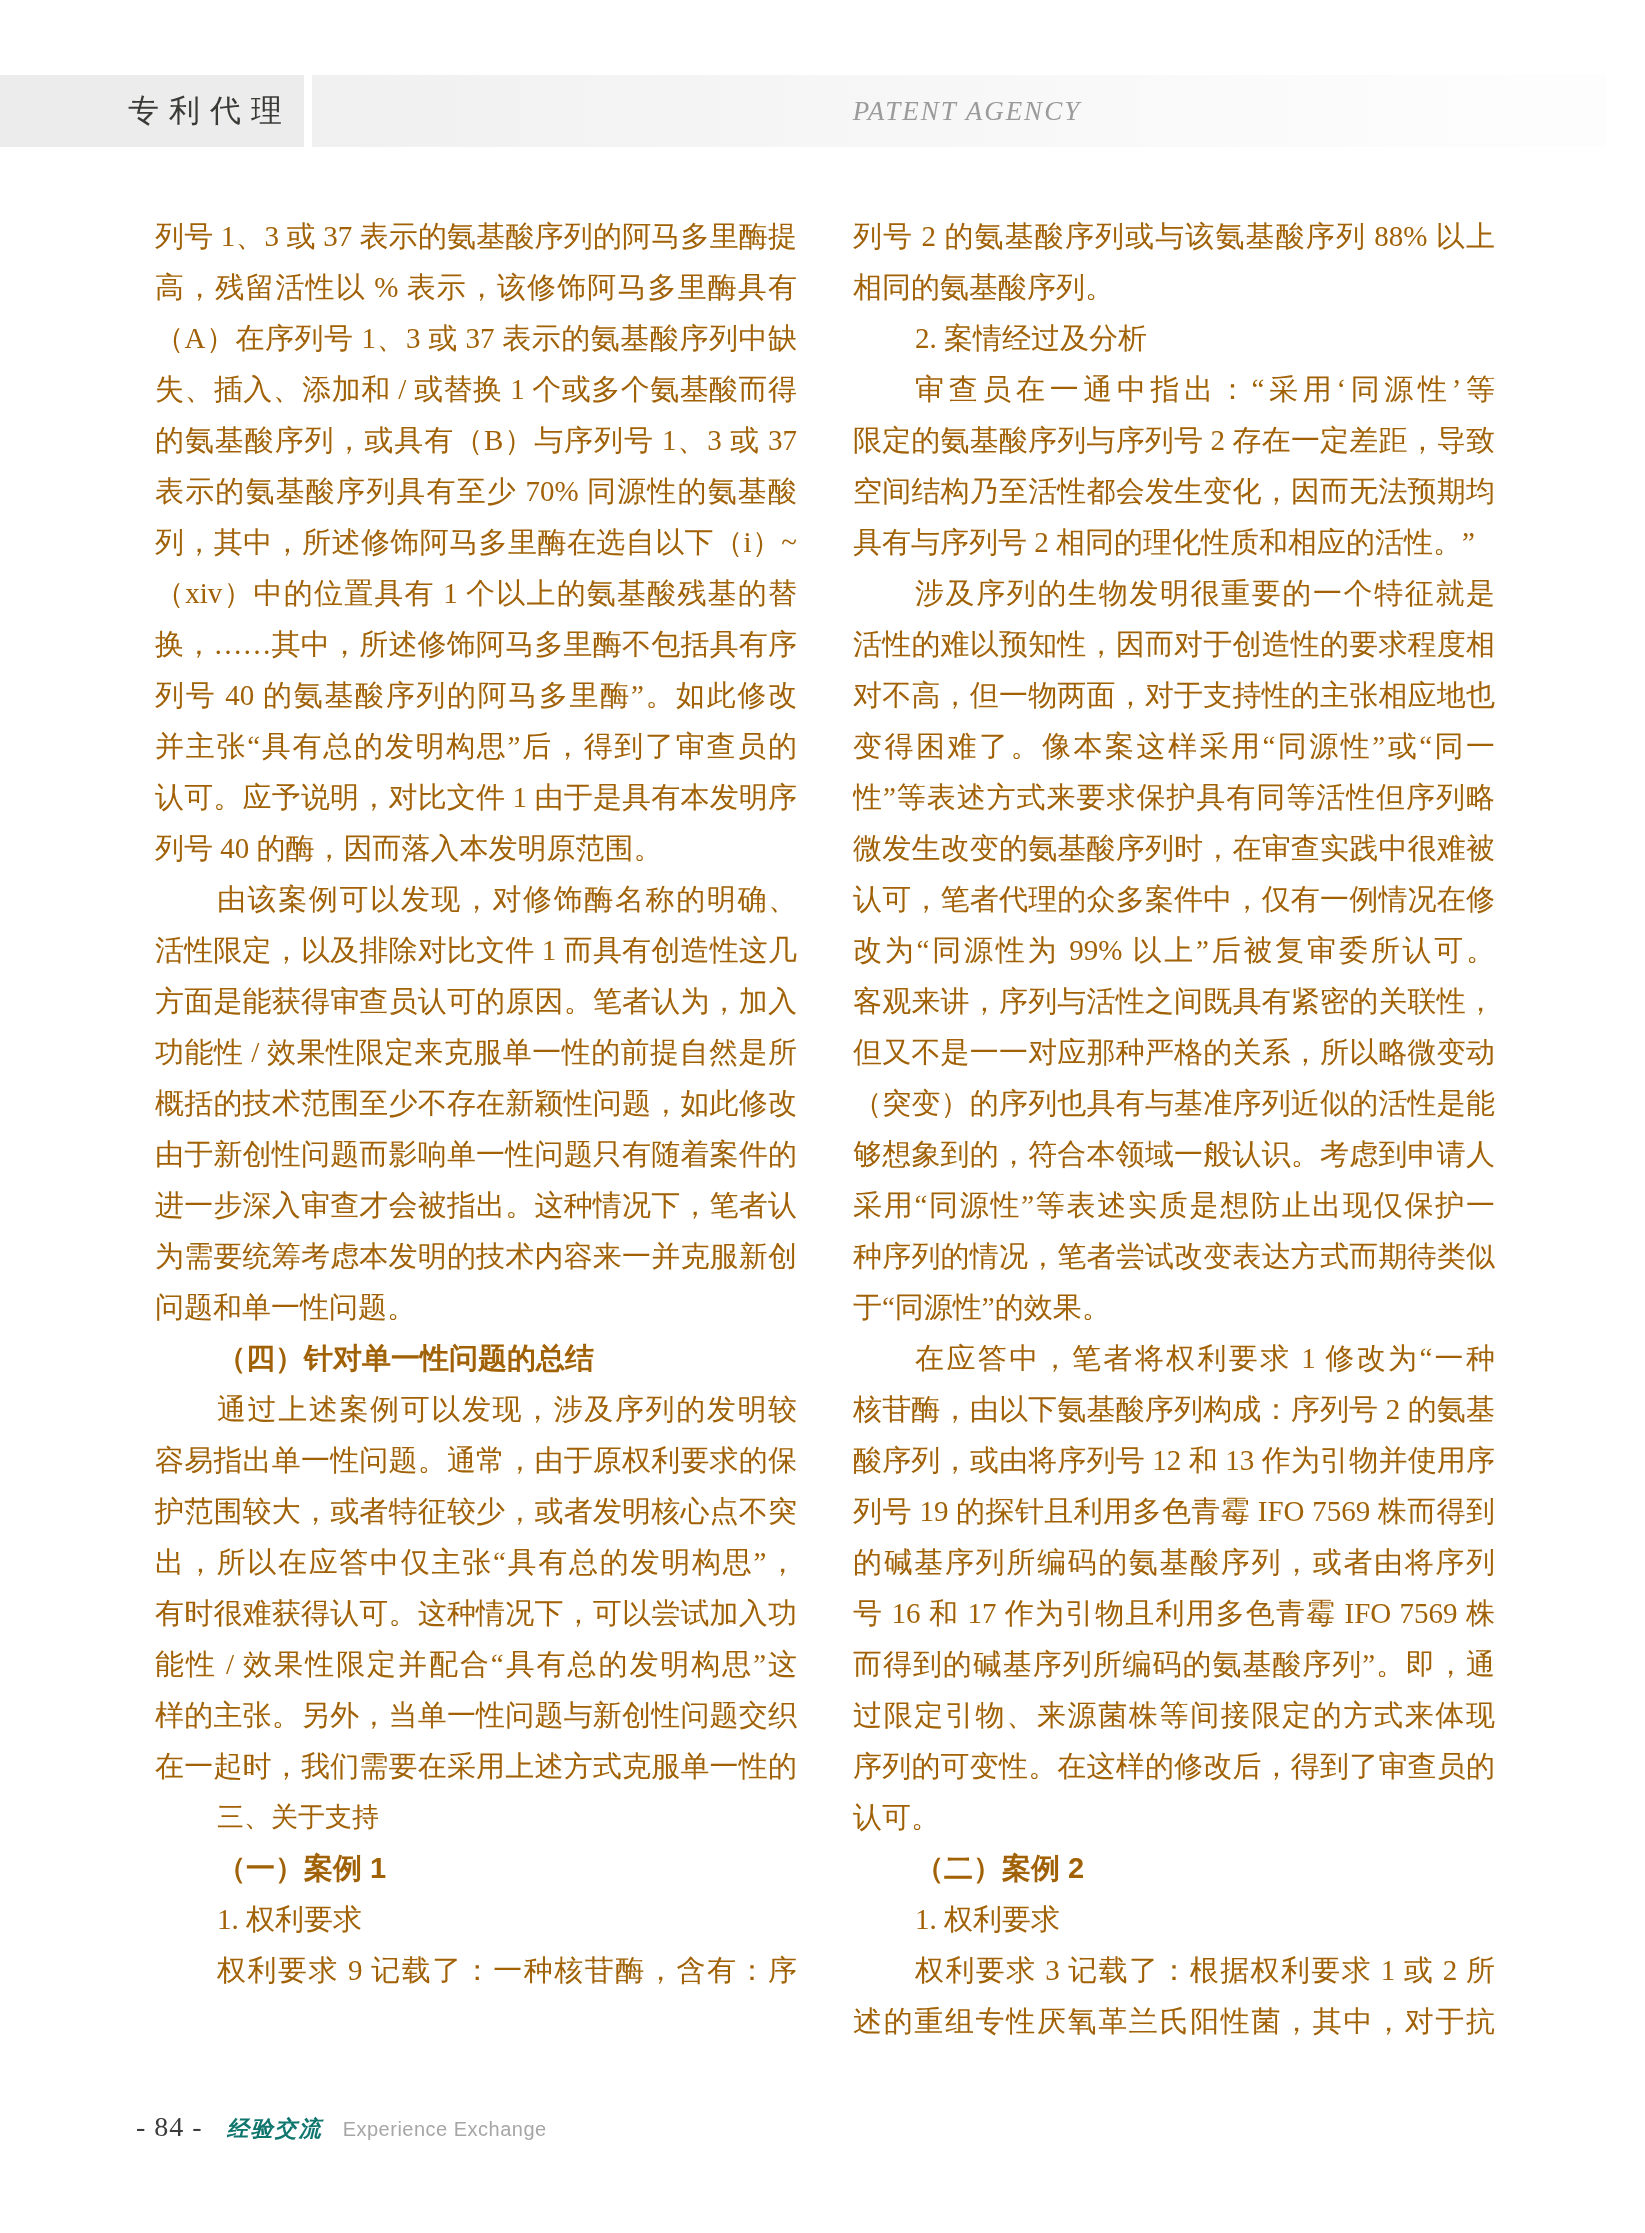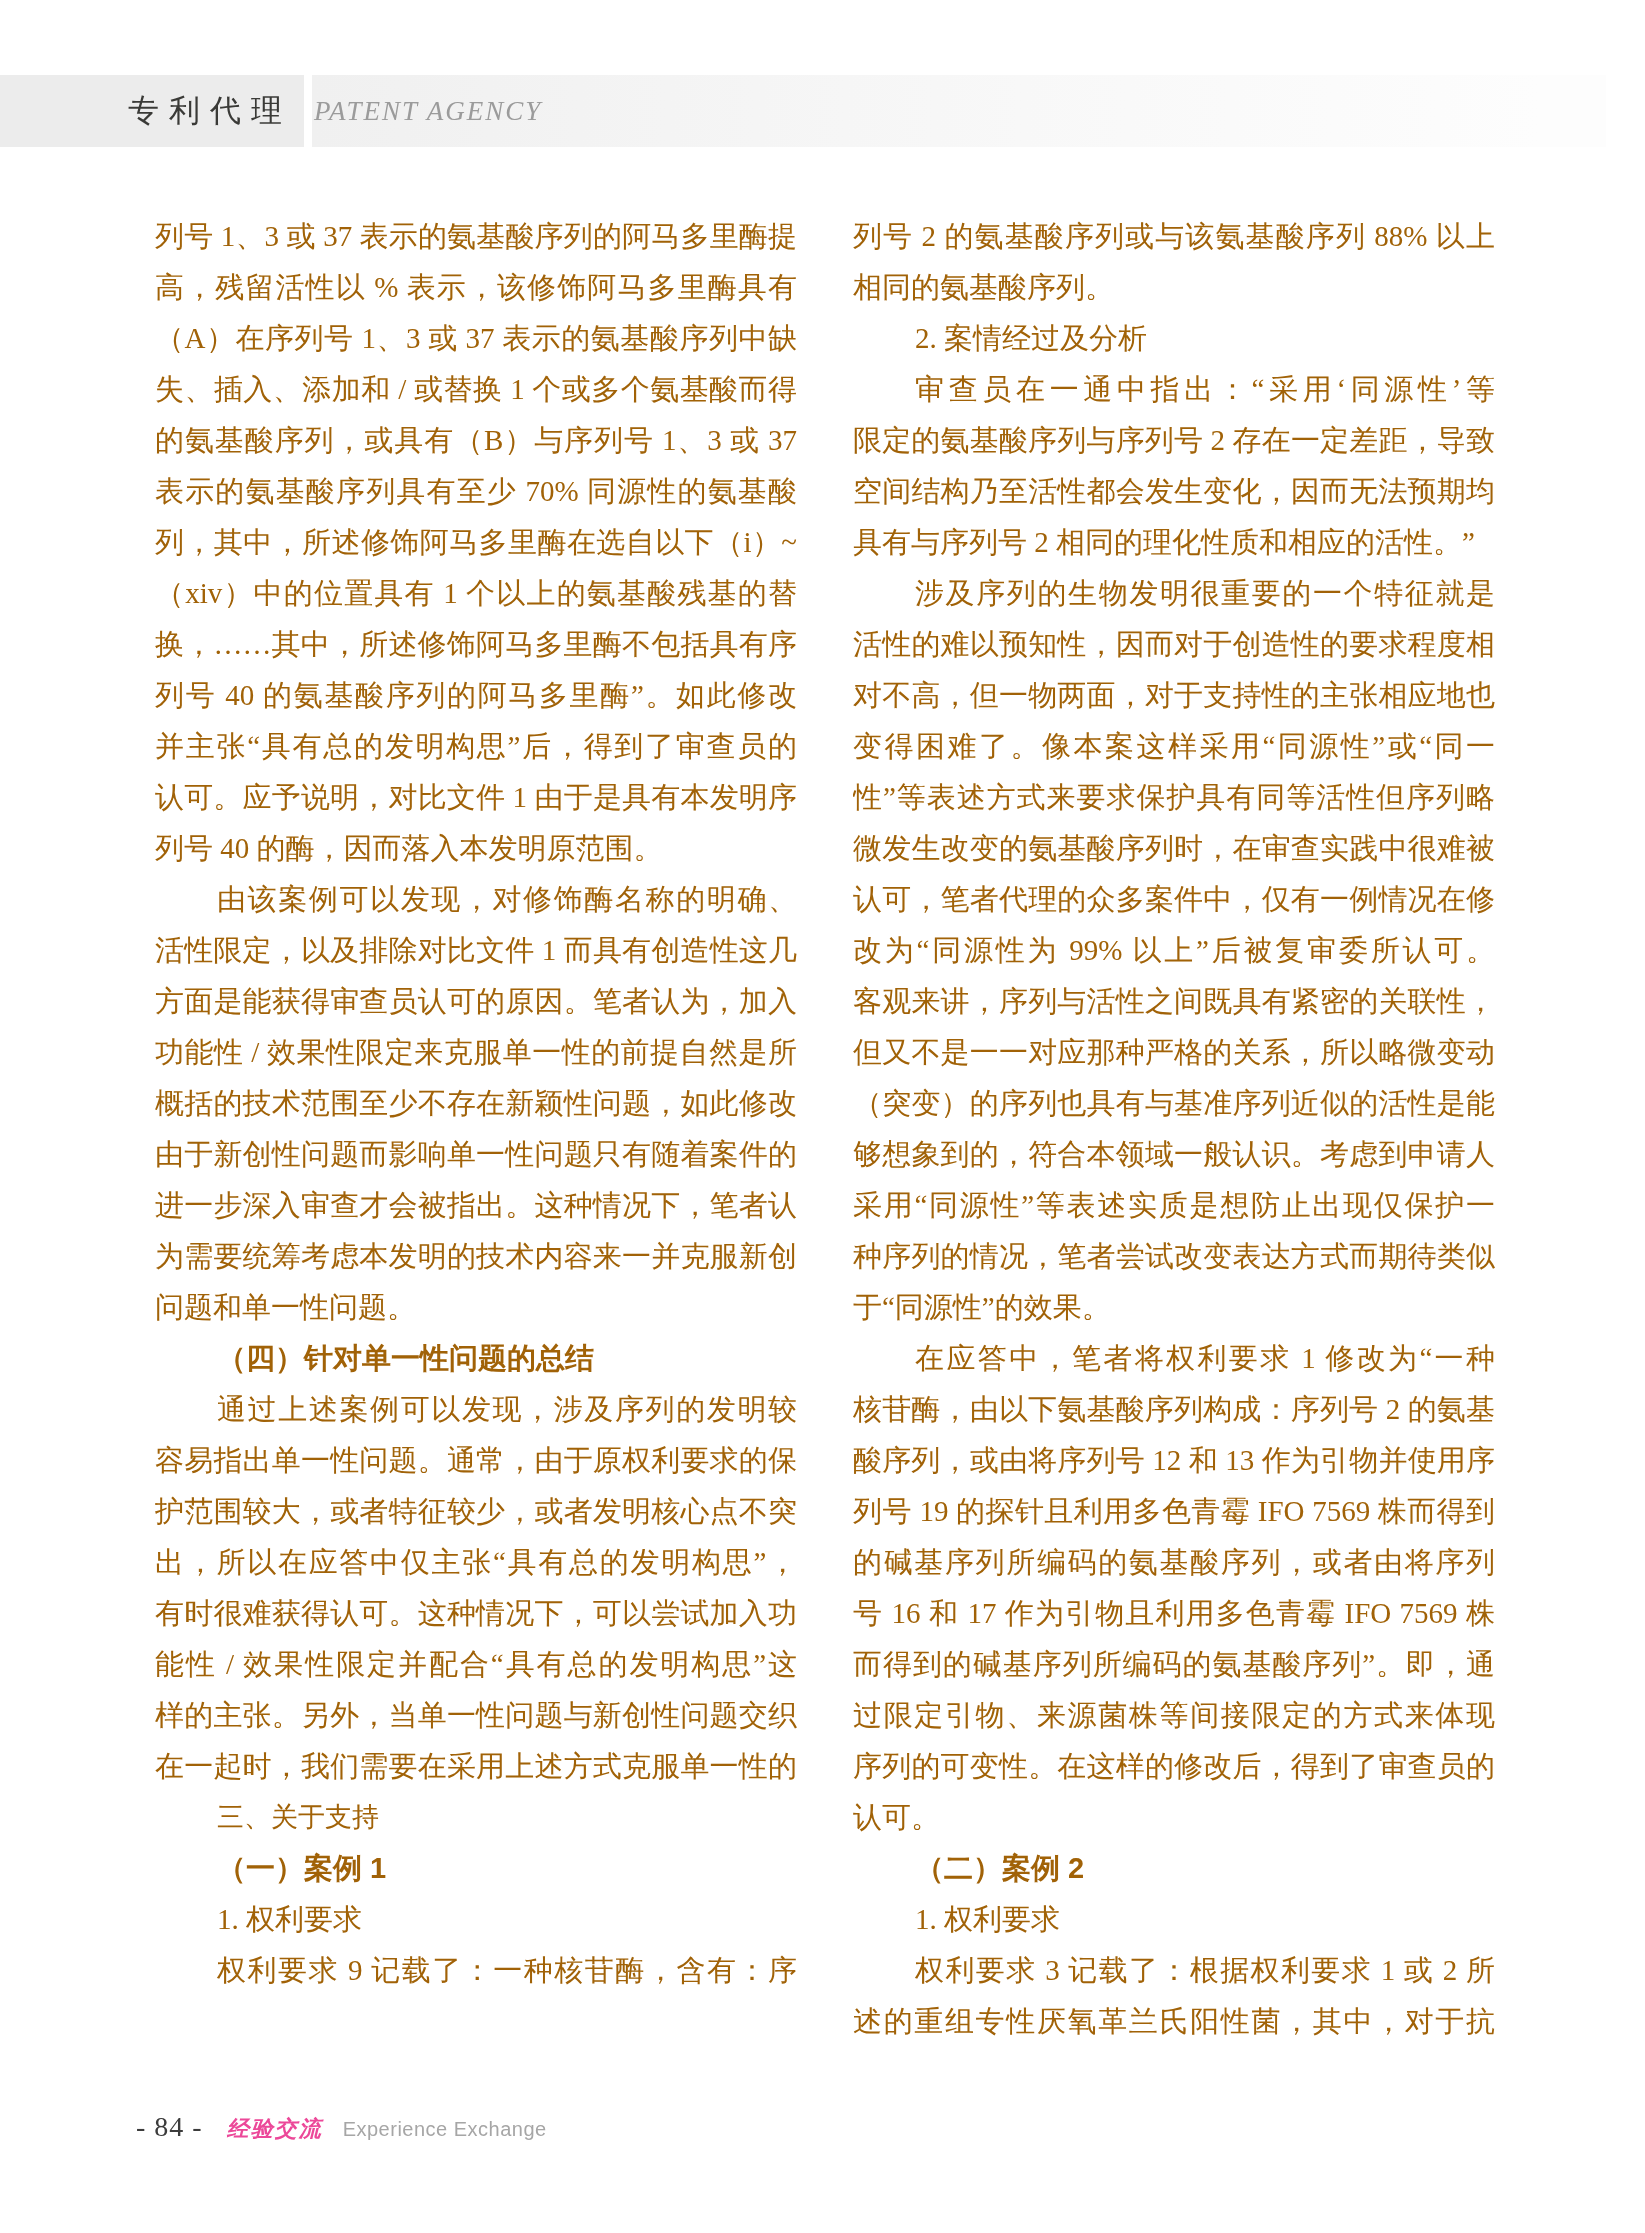--- a/index.html
+++ b/index.html
@@ -23,21 +23,21 @@
   }
   .header-cn-title {
     font-family: "Liberation Sans", "DejaVu Sans", sans-serif;
     font-size: 31px; color: #3a3a37; letter-spacing: 10px;
   }
   .header-en-box {
     position: absolute; left: 312px; top: 0;
     width: 1294px; height: 72px;
     background: linear-gradient(to right, #f0f0f0, #f8f8f8 55%, #fdfdfd 95%);
     display: flex; align-items: center;
-    padding-left: 2px; box-sizing: border-box;
+    padding-left: 16px; box-sizing: border-box; justify-content: center;
   }
   .header-en-title {
     font-family: "Liberation Serif", "DejaVu Serif", serif;
     font-style: italic;
     font-size: 27px; color: #9b9b9b; letter-spacing: 2px;
   }
 
   
   .col {
     position: absolute; top: 211px;
@@ -71,21 +71,21 @@
     white-space: nowrap;
   }
   .footer-page-number {
     font-family: "Liberation Serif", "DejaVu Serif", serif;
     font-size: 28px; color: #3c3c3c; letter-spacing: 1px;
   }
   .footer-section-cn {
     margin-left: 24px;
     font-family: "Liberation Serif", "DejaVu Serif", serif;
     font-style: italic; font-weight: bold;
-    font-size: 22px; color: #ec4899; letter-spacing: 2px;
+    font-size: 22px; color: #0f766e; letter-spacing: 2px;
   }
   .footer-section-en {
     margin-left: 20px;
     font-family: "Liberation Sans", "DejaVu Sans", sans-serif;
     font-size: 20px; color: #a6a6a6; letter-spacing: 0.5px;
   }
 </style>
 </head>
 <body>
 

